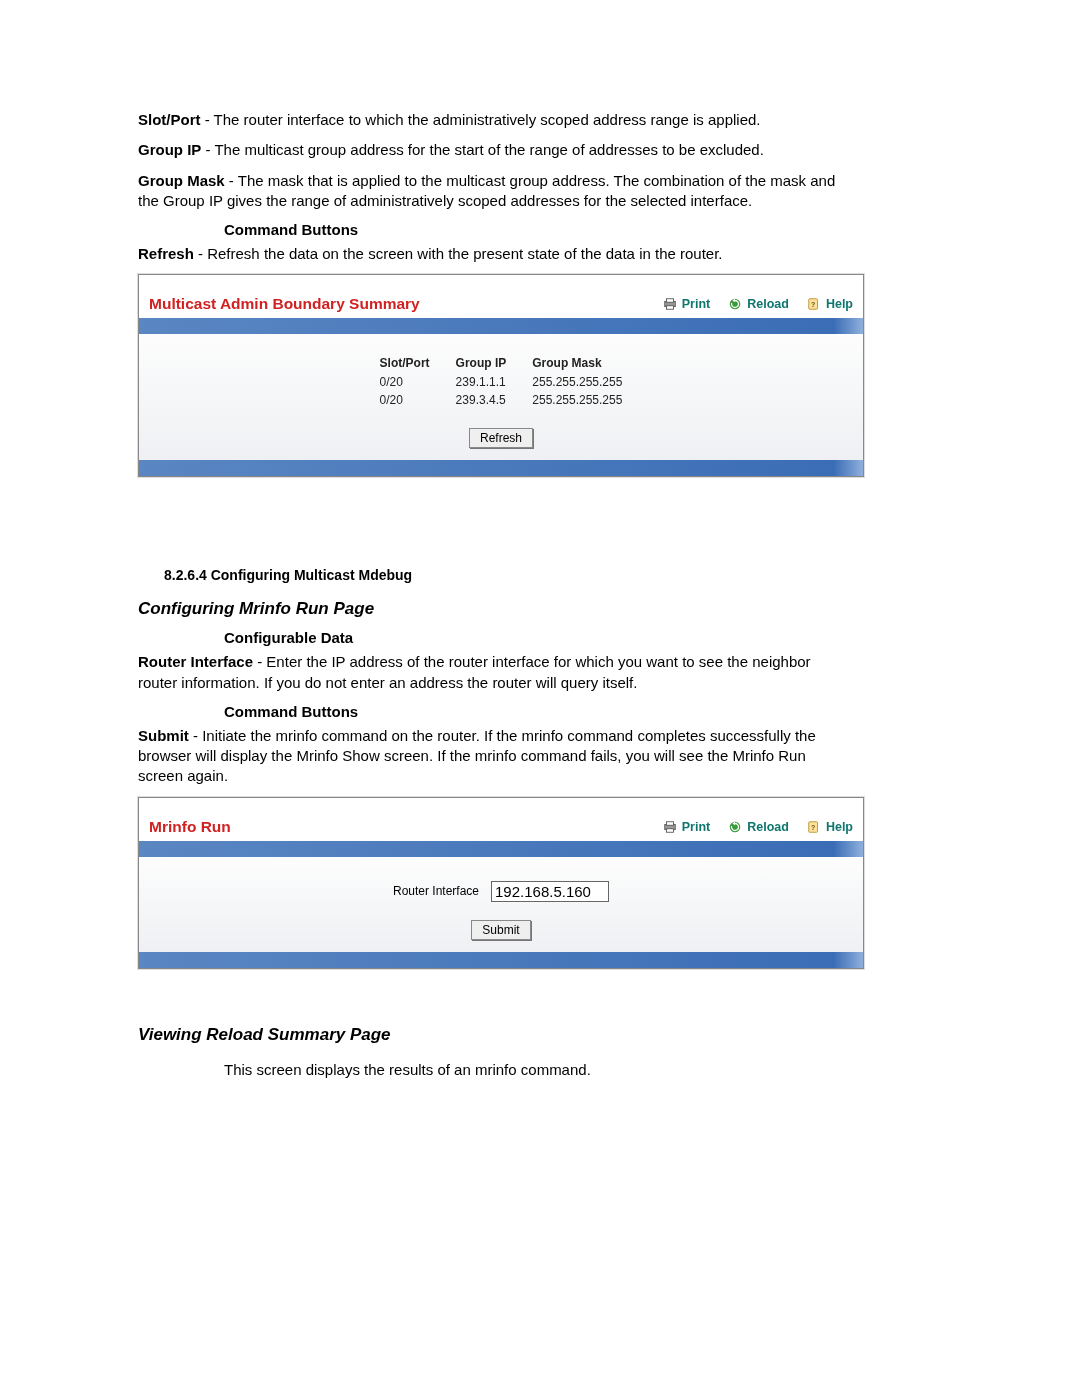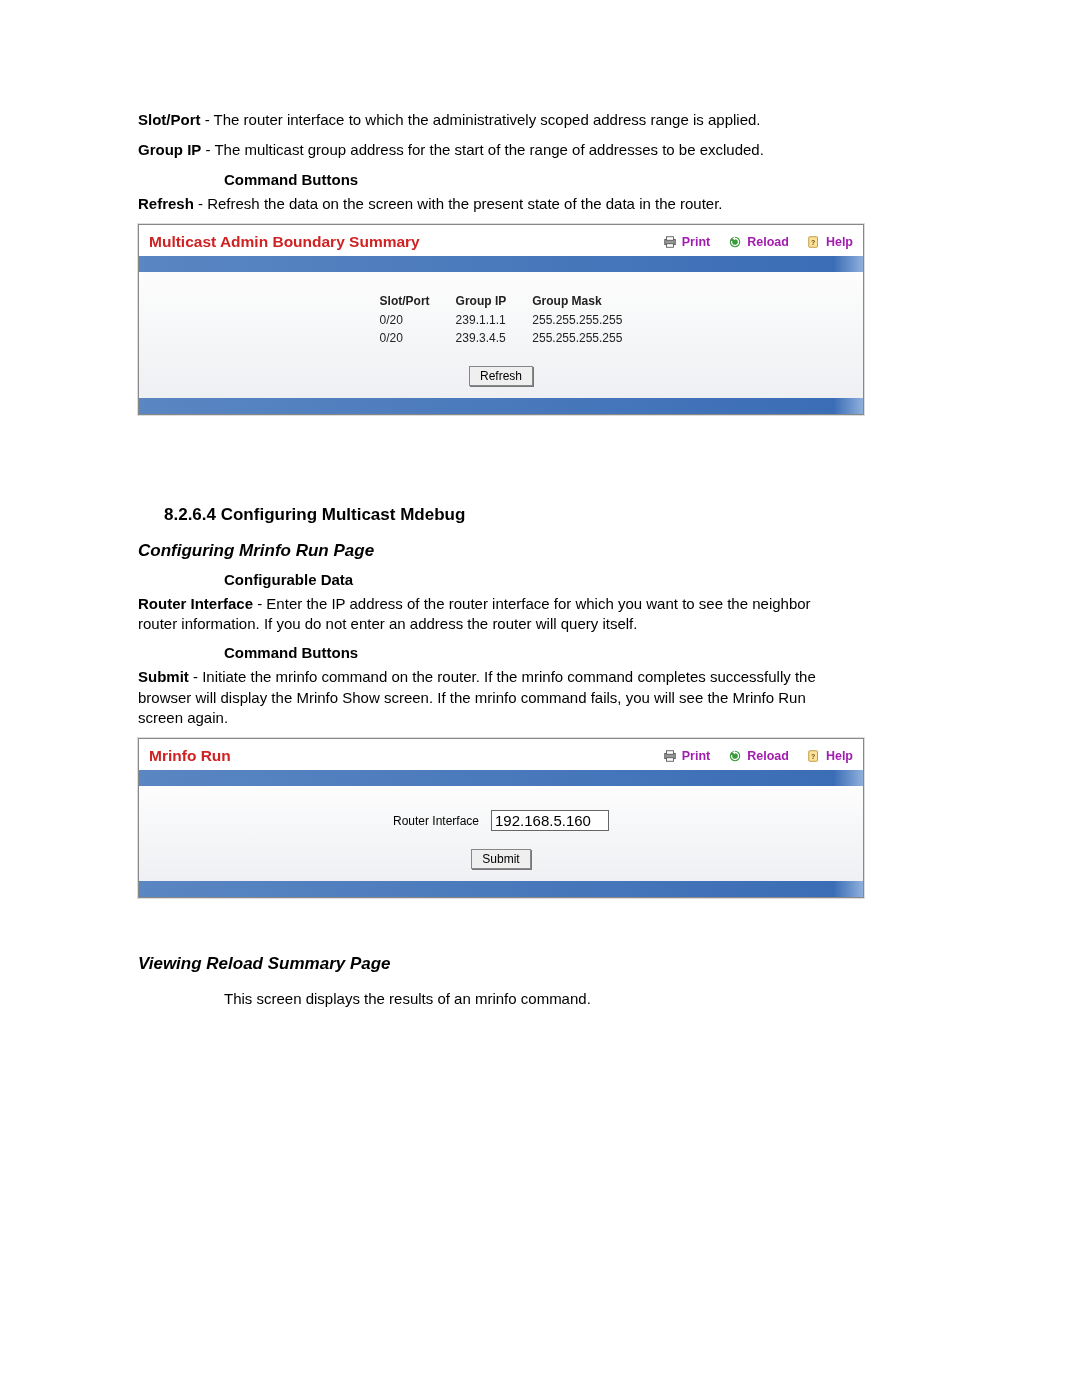--- a/index.html
+++ b/index.html
@@ -33,38 +33,38 @@
   .ui-panel {
     width: 724px;
     margin: 10px 0 0 0;
     border: 1px solid #888;
     box-shadow: 0 0 0 1px #ddd;
   }
   .ui-header {
     display: flex;
     align-items: center;
     justify-content: space-between;
-    padding: 8px 10px 5px 10px;
+    padding: 20px 10px 5px 10px;
     background: #fff;
     gap: 12px;
   }
   .ui-title {
     font-family: "Trebuchet MS", Tahoma, sans-serif;
     color: #d02222;
     font-size: 15.5px;
     font-weight: 600;
   }
   .ui-actions {
     display: flex;
     gap: 18px;
     align-items: center;
     font-family: Tahoma, sans-serif;
     font-size: 12.5px;
     font-weight: bold;
-    color: #a21caf;
+    color: #0f766e;
   }
   .ui-action {
     display: flex;
     align-items: center;
     gap: 5px;
     cursor: pointer;
   }
   .icn { width: 14px; height: 14px; display: inline-block; }
 
   .ui-bluebar {
@@ -114,21 +114,21 @@
   .form-row input {
     font-family: Tahoma, sans-serif;
     font-size: 15px;
     width: 110px;
     border: 1px solid #666;
     padding: 1px 3px;
     background: #fff;
   }
 
   h3.section-num {
-    font-size: 17px;
+    font-size: 14px;
     font-weight: bold;
     margin: 90px 0 16px 26px;
   }
   h3.italic-head {
     font-size: 17px;
     font-weight: bold;
     font-style: italic;
     margin: 14px 0 10px 0;
   }
   .body-text {
@@ -150,20 +150,23 @@
 </head>
 <body>
 
 <div class="page">
 
   <p class="para">
     <span class="bold">Slot/Port</span><span> - The router interface to which the administratively scoped address range is applied.</span>
   </p>
   <p class="para">
     <span class="bold">Group IP</span><span> - The multicast group address for the start of the range of addresses to be excluded.</span>
+  </p>
+  <p class="para">
+    <span class="bold">Group Mask</span><span> - The mask that is applied to the multicast group address. The combination of the mask and the Group IP gives the range of administratively scoped addresses for the selected interface.</span>
   </p>
 
   <p class="indent-lbl">Command Buttons</p>
 
   <p class="para">
     <span class="bold">Refresh</span><span> - Refresh the data on the screen with the present state of the data in the router.</span>
   </p>
 
   <div class="ui-panel">
     <div class="ui-header">

